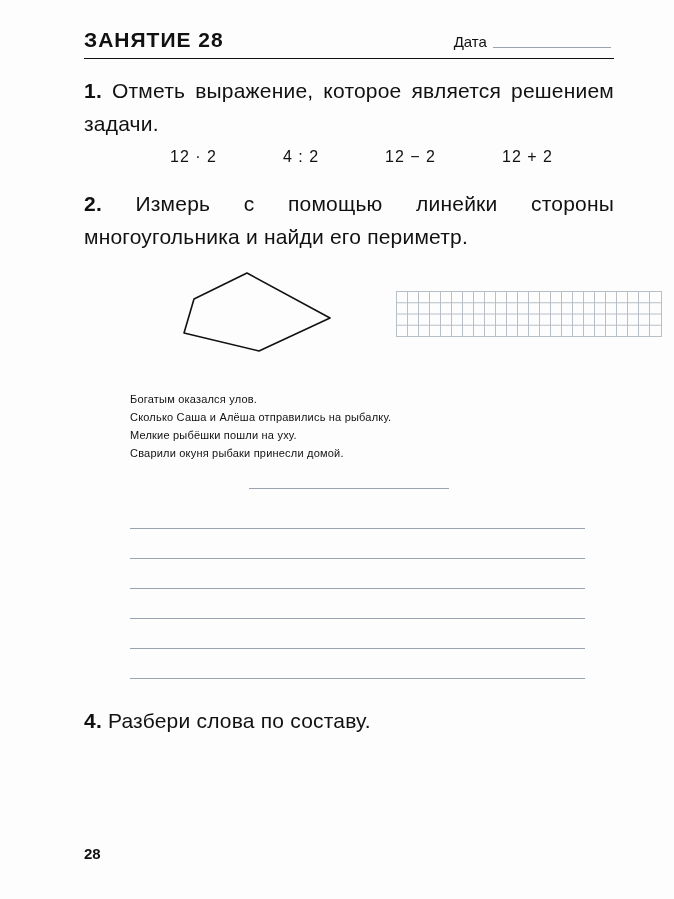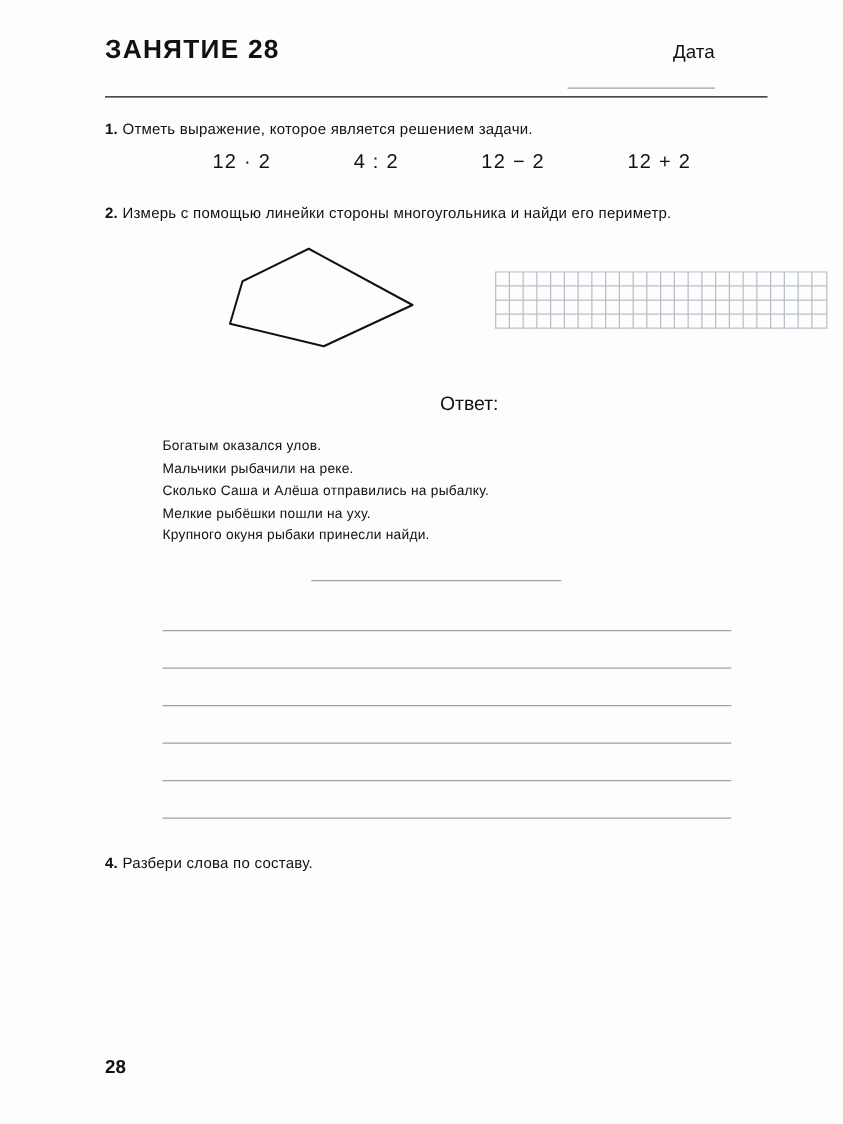--- a/index.html
+++ b/index.html
@@ -48,23 +48,22 @@
     font-family: "Liberation Sans", sans-serif;
     font-weight: bold;
     font-size: 21px;
     letter-spacing: 1px;
     color: #111;
     white-space: nowrap;
   }
   .date-wrap {
     margin-left: 230px;
     display: flex;
-    align-items: flex-end;
+    align-items: flex-start;
     gap: 6px;
-    flex-direction: column;
   }
   .date-label {
     font-family: "Liberation Sans", sans-serif;
     font-size: 15px;
     color: #111;
   }
   .date-line {
     width: 118px;
     border-bottom: 1px solid #9aa3b0;
     height: 14px;
@@ -72,21 +71,21 @@
   .rule {
     border: none;
     border-top: 1.5px solid #111;
     margin: 6px 0 16px 0;
   }
   .task {
     margin-bottom: 14px;
   }
   .task-text {
     font-family: "Liberation Sans", sans-serif;
-    font-size: 12px;
+    font-size: 21px;
     line-height: 1.55;
     text-align: justify;
     letter-spacing: 0.2px;
   }
   .task-num {
     font-weight: bold;
   }
   .indent {
     margin-left: 46px;
     font-family: "Liberation Sans", sans-serif;
@@ -250,34 +249,29 @@
               <line x1="209.5" y1="0.5" x2="209.5" y2="45.5"></line>
               <line x1="220.5" y1="0.5" x2="220.5" y2="45.5"></line>
               <line x1="231.5" y1="0.5" x2="231.5" y2="45.5"></line>
               <line x1="242.5" y1="0.5" x2="242.5" y2="45.5"></line>
               <line x1="253.5" y1="0.5" x2="253.5" y2="45.5"></line>
             </g>
           </svg>
         </div>
       </div>
 
-      <div class="answer-row">
-        <span class="answer-label">Ответ:</span>
-        <span class="answer-line"></span>
-      </div>
     </div>
 
     <div class="task" style="margin-top:16px;">
 
       <div class="sent-list">
         <div>Богатым оказался улов.</div>
-        <div>Мальчики рыбачили на реке.</div>
         <div>Сколько Саша и Алёша отправились на рыбалку.</div>
         <div>Мелкие рыбёшки пошли на уху.</div>
-        <div>Крупного окуня рыбаки принесли найди.</div>
+        <div>Сварили окуня рыбаки принесли домой.</div>
       </div>
 
       <div class="title-line"></div>
 
       <div class="writing-lines">
         <div class="wline"></div>
         <div class="wline"></div>
         <div class="wline"></div>
         <div class="wline"></div>
         <div class="wline"></div>

